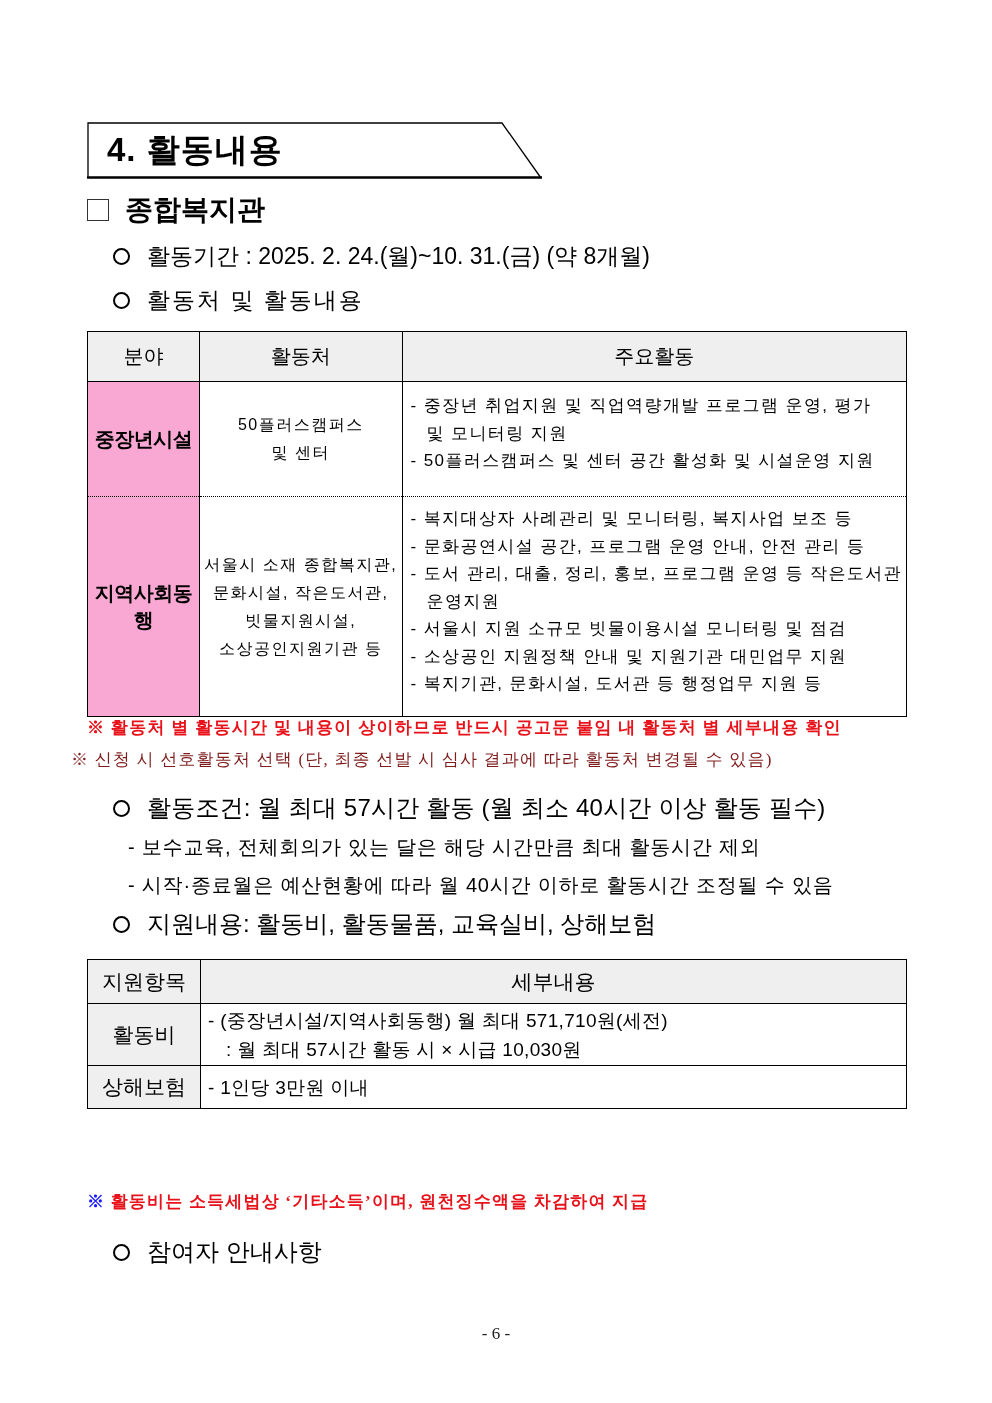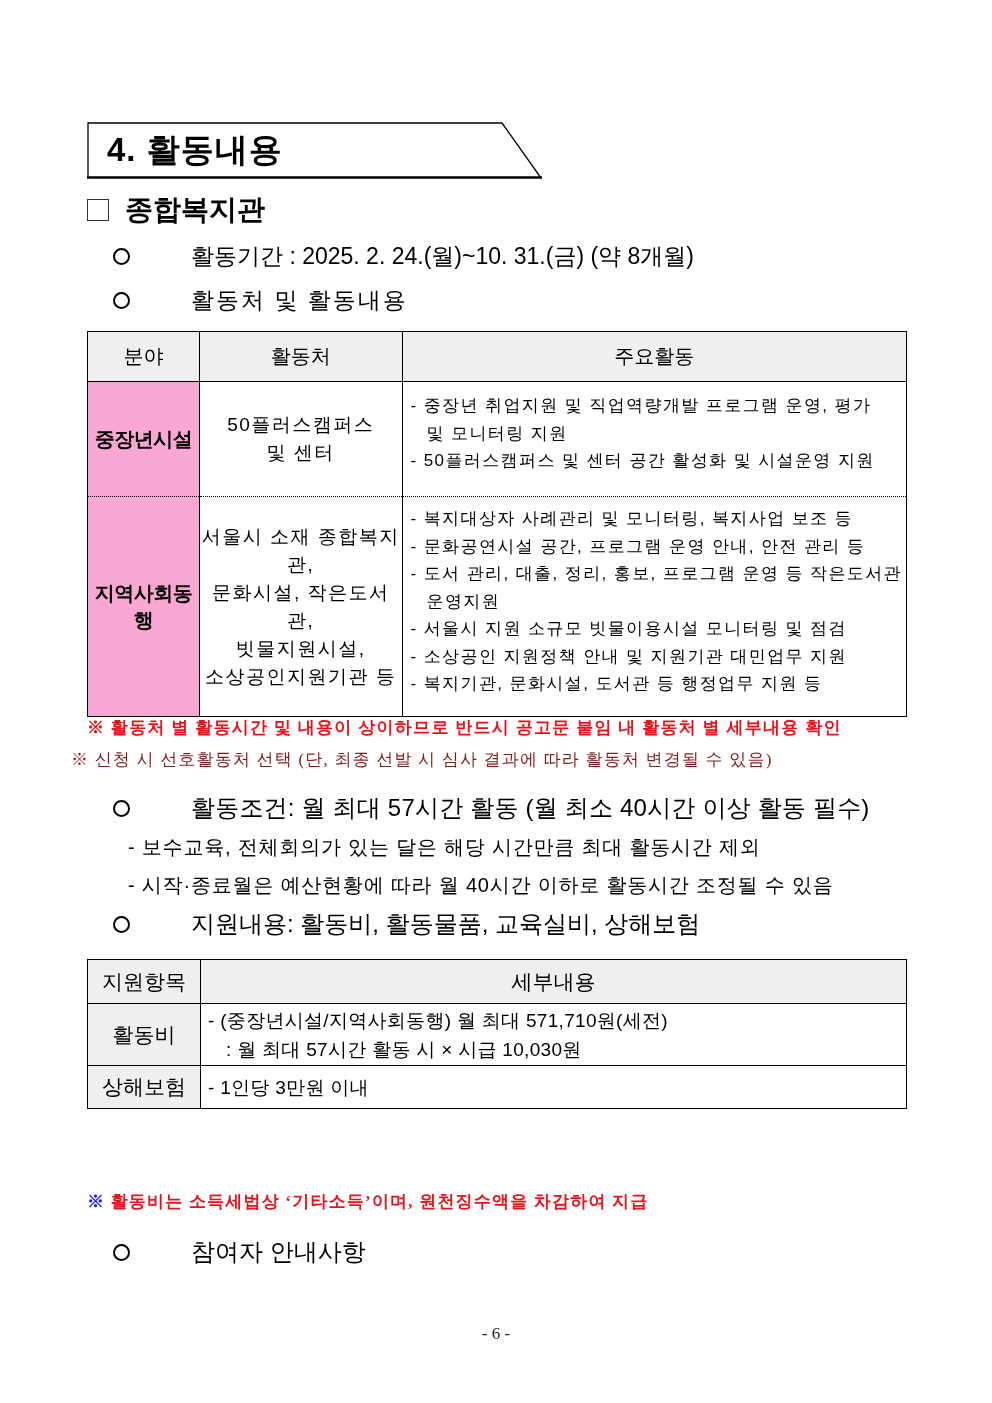--- a/index.html
+++ b/index.html
@@ -7,30 +7,30 @@
   .abs { position: absolute; }
 
   
   .title-box { left: 87px; top: 122px; width: 454px; height: 56px; }
   .title-box svg { position: absolute; left: 0; top: 0; }
   .title-text { position: absolute; left: 20px; top: 6px; font-size: 33px; font-weight: bold; letter-spacing: 1px; white-space: nowrap; }
 
   .h2 { left: 87px; top: 191px; font-size: 28px; font-weight: bold; white-space: nowrap; display: flex; align-items: center; }
   .sq { display: inline-block; width: 22px; height: 22px; border: 1.5px solid #333; margin-right: 16px; box-sizing: border-box; }
 
-  .bullet { font-size: 23px; white-space: nowrap; display: flex; align-items: center; gap: 44px; }
+  .bullet { font-size: 23px; white-space: nowrap; display: flex; align-items: center; }
   .circ { display: inline-block; width: 17px; height: 17px; border: 2px solid #000; border-radius: 50%; margin-right: 17px; box-sizing: border-box; }
 
   
   table { border-collapse: collapse; position: absolute; }
   .t1 { left: 87px; top: 331px; width: 820px; }
   .t1 td, .t1 th { border: 1.5px solid #000; padding: 0; font-weight: normal; }
   .t1 th { height: 49px; background: #efefef; font-size: 20px; text-align: center; }
   .t1 .cat { background: #f9a8d4; font-size: 20px; font-weight: bold; text-align: center; letter-spacing: -0.5px; }
-  .t1 .place { text-align: center; font-size: 19px; line-height: 28px; letter-spacing: 1.5px; }
+  .t1 .place { text-align: center; font-size: 16px; line-height: 28px; letter-spacing: 1.5px; }
   .t1 .acts { font-size: 17px; line-height: 27.5px; padding: 0 4px 0 8px; letter-spacing: 1.4px; vertical-align: top; }
   .t1 .row1 td { height: 104px; border-bottom: 1.5px dotted #000; }
   .t1 .row2 td { height: 211px; border-top: 1.5px dotted #000; }
   .act-line { display: block; padding-left: 16px; text-indent: -16px; white-space: nowrap; }
   .act-cont { display: block; padding-left: 16px; white-space: nowrap; }
 
   .note-red { left: 87px; top: 716px; font-family: "Liberation Serif", "DejaVu Serif", serif; font-weight: bold; color: #e8121a; font-size: 17px; letter-spacing: 1.3px; white-space: nowrap; }
   .note-gray { left: 71px; top: 748px; font-family: "Liberation Serif", "DejaVu Serif", serif; color: #7f1d1d; font-size: 17px; letter-spacing: 1.2px; white-space: nowrap; }
 
   .cond { left: 113px; top: 792px; font-size: 24px; letter-spacing: 0.2px; }

